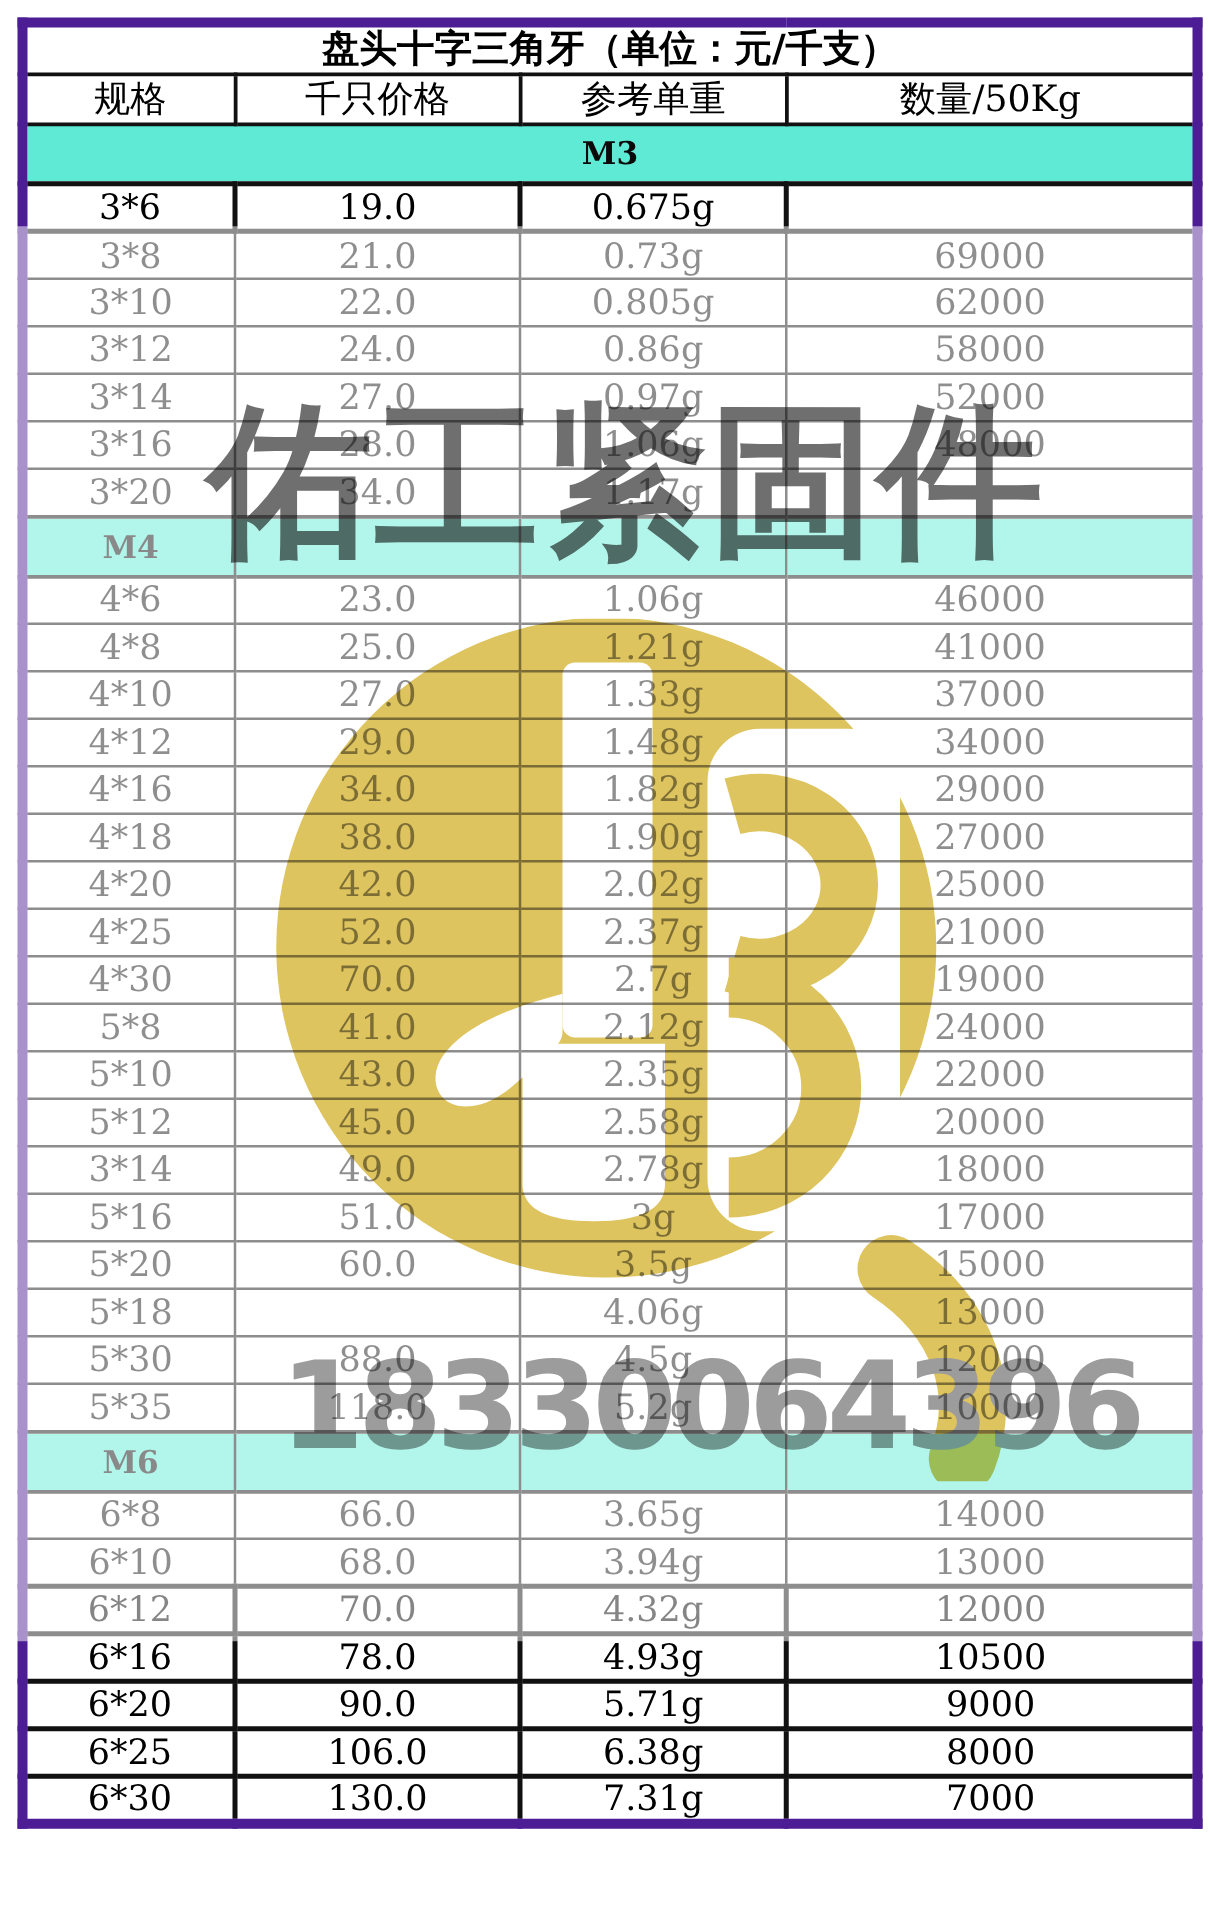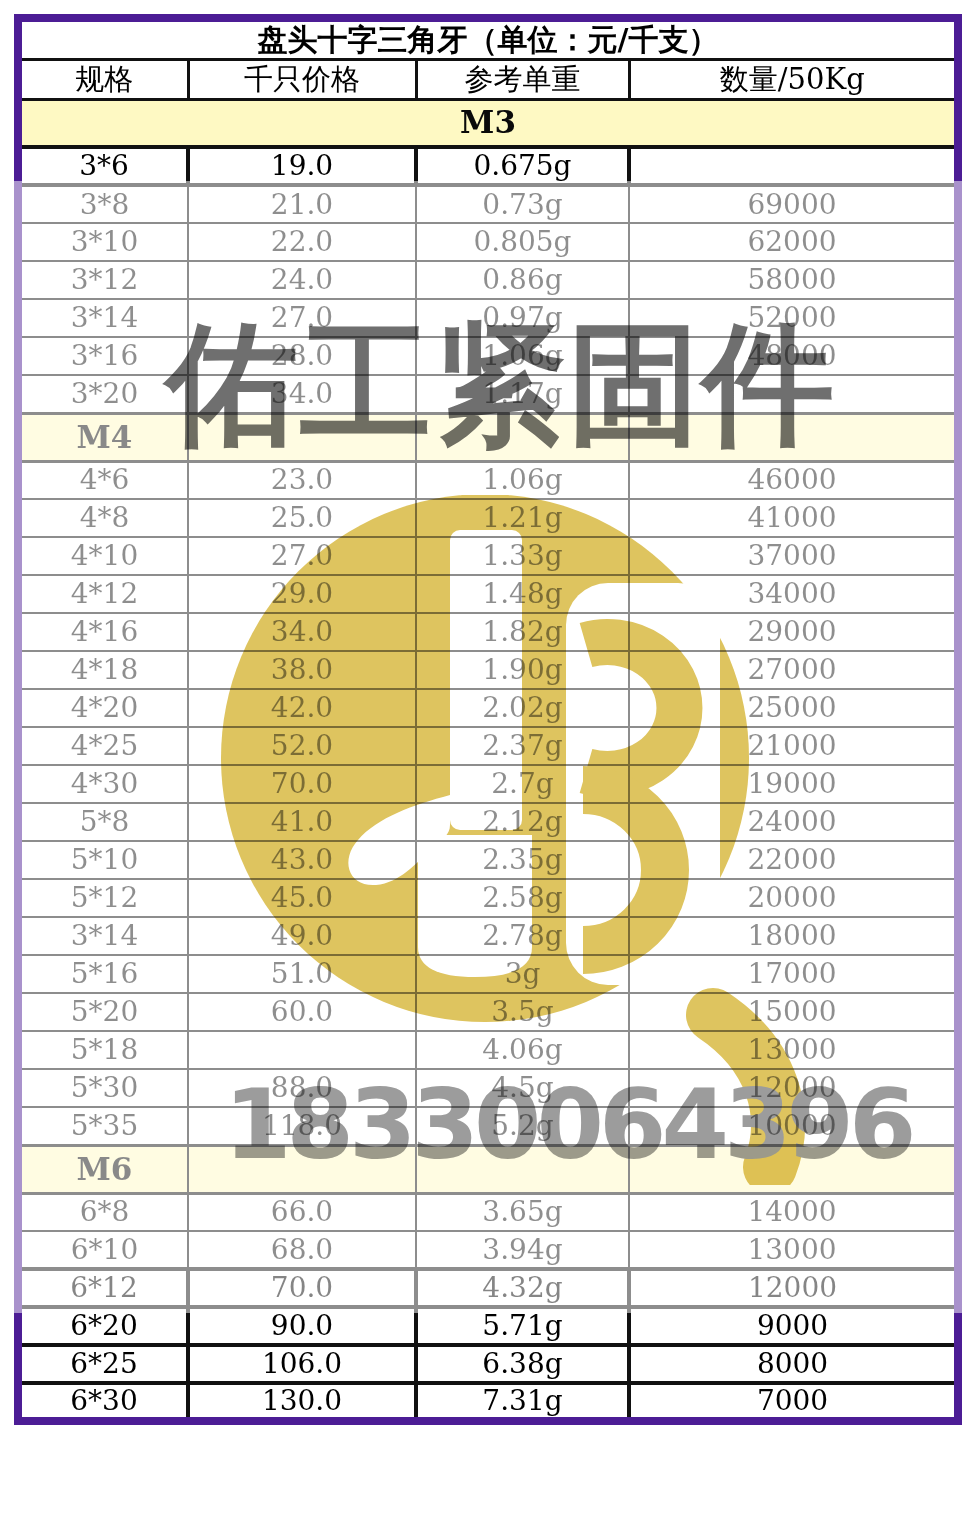--- a/index.html
+++ b/index.html
@@ -34,22 +34,22 @@
   }
   #price-table tr.title-row td {
     height: 41px; font-size: 30px; font-weight: 700; color: #000;
     border-width: 3px;
   }
   #price-table tr.header-row td {
     height: 40px; font-size: 29px; font-weight: 400; color: #000;
     border-width: 3px;
   }
   #price-table tr.band td {
-    height: 48px; font-size: 31px; font-weight: 700; color: #0a0a0a;
-    background: #fef9c3;
+    height: 48px; font-size: 25px; font-weight: 700; color: #0a0a0a;
+    background: #5eead4;
     border-top-width: 3px; border-bottom-width: 3px;
   }
   #price-table tr.strong td {
     font-weight: 400; color: #000;
     border-width: 4px;
   }
 
   
   #fade-overlay {
     position: absolute;
@@ -292,20 +292,26 @@
           <td>3.94g</td>
           <td>13000</td>
         </tr>
         <tr class="strong">
           <td>6*12</td>
           <td>70.0</td>
           <td>4.32g</td>
           <td>12000</td>
         </tr>
         <tr class="strong">
+          <td>6*16</td>
+          <td>78.0</td>
+          <td>4.93g</td>
+          <td>10500</td>
+        </tr>
+        <tr class="strong">
           <td>6*20</td>
           <td>90.0</td>
           <td>5.71g</td>
           <td>9000</td>
         </tr>
         <tr class="strong">
           <td>6*25</td>
           <td>106.0</td>
           <td>6.38g</td>
           <td>8000</td>

